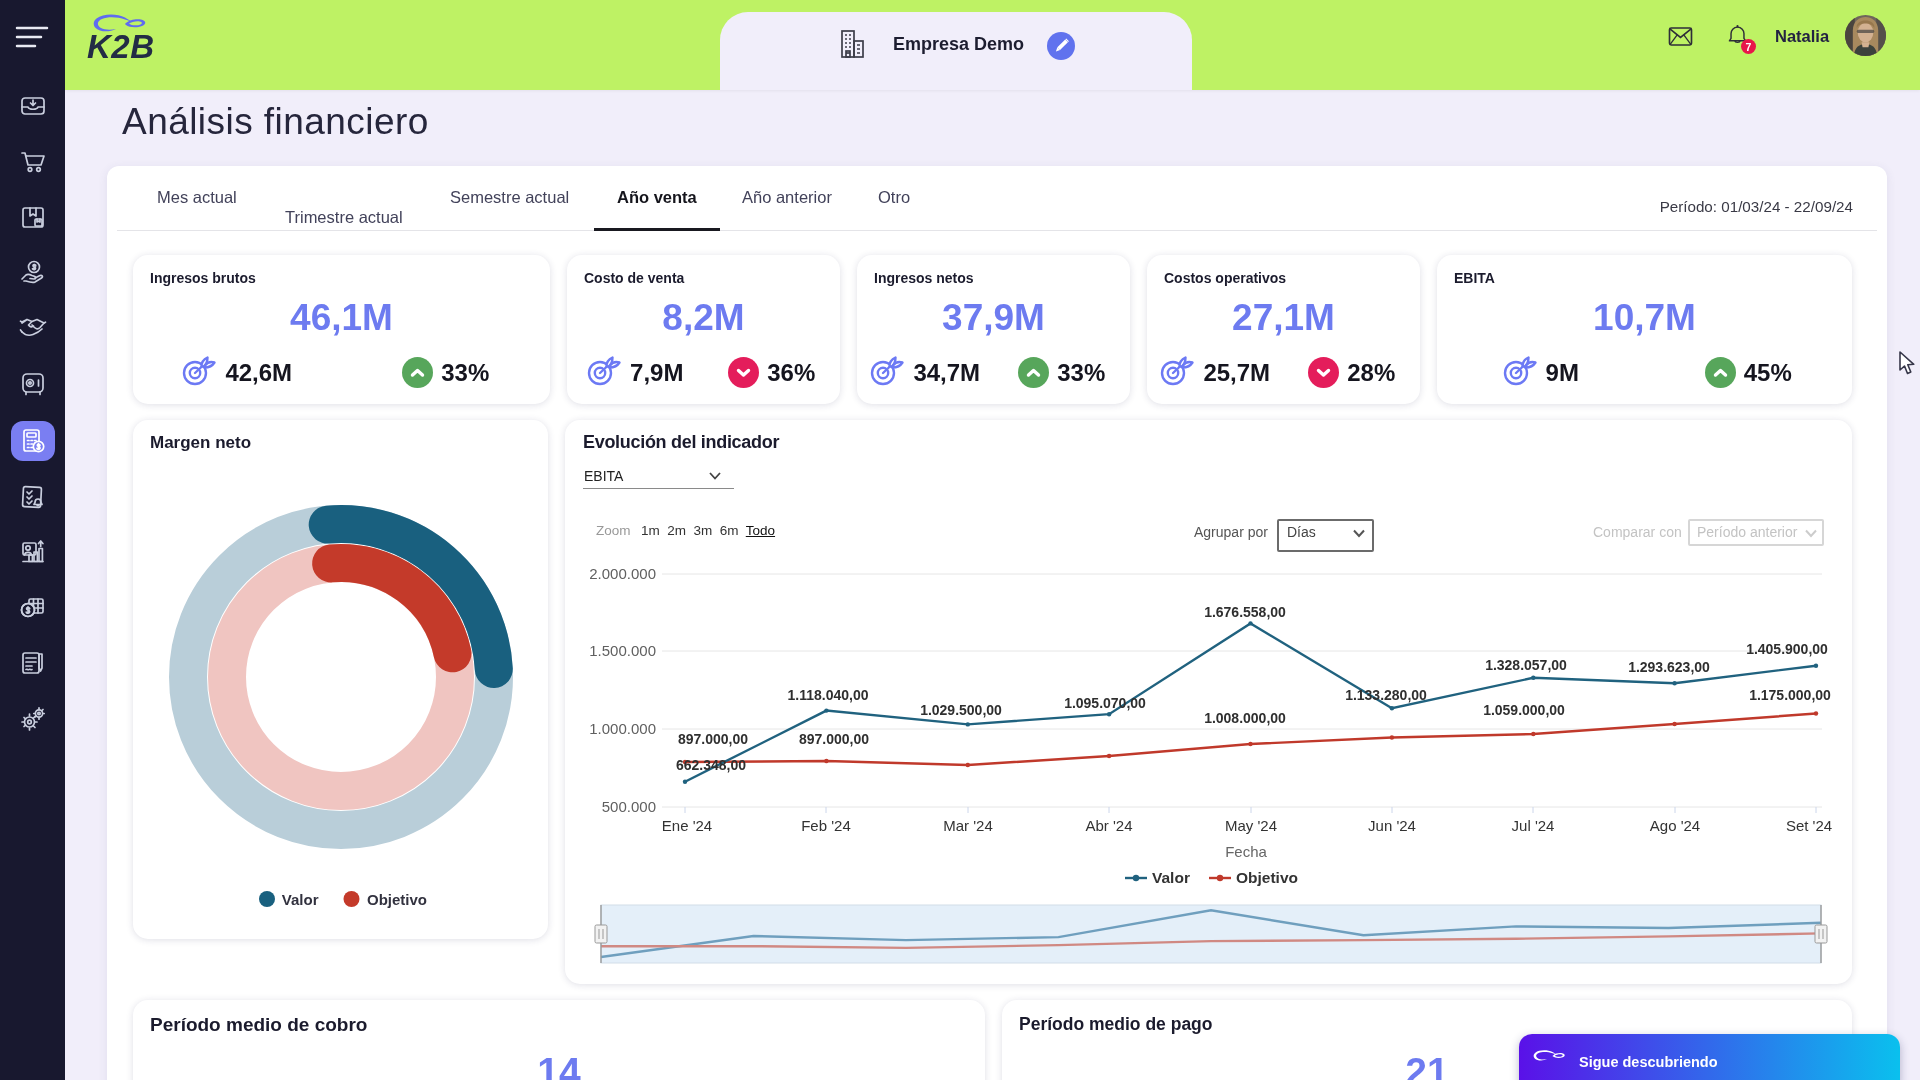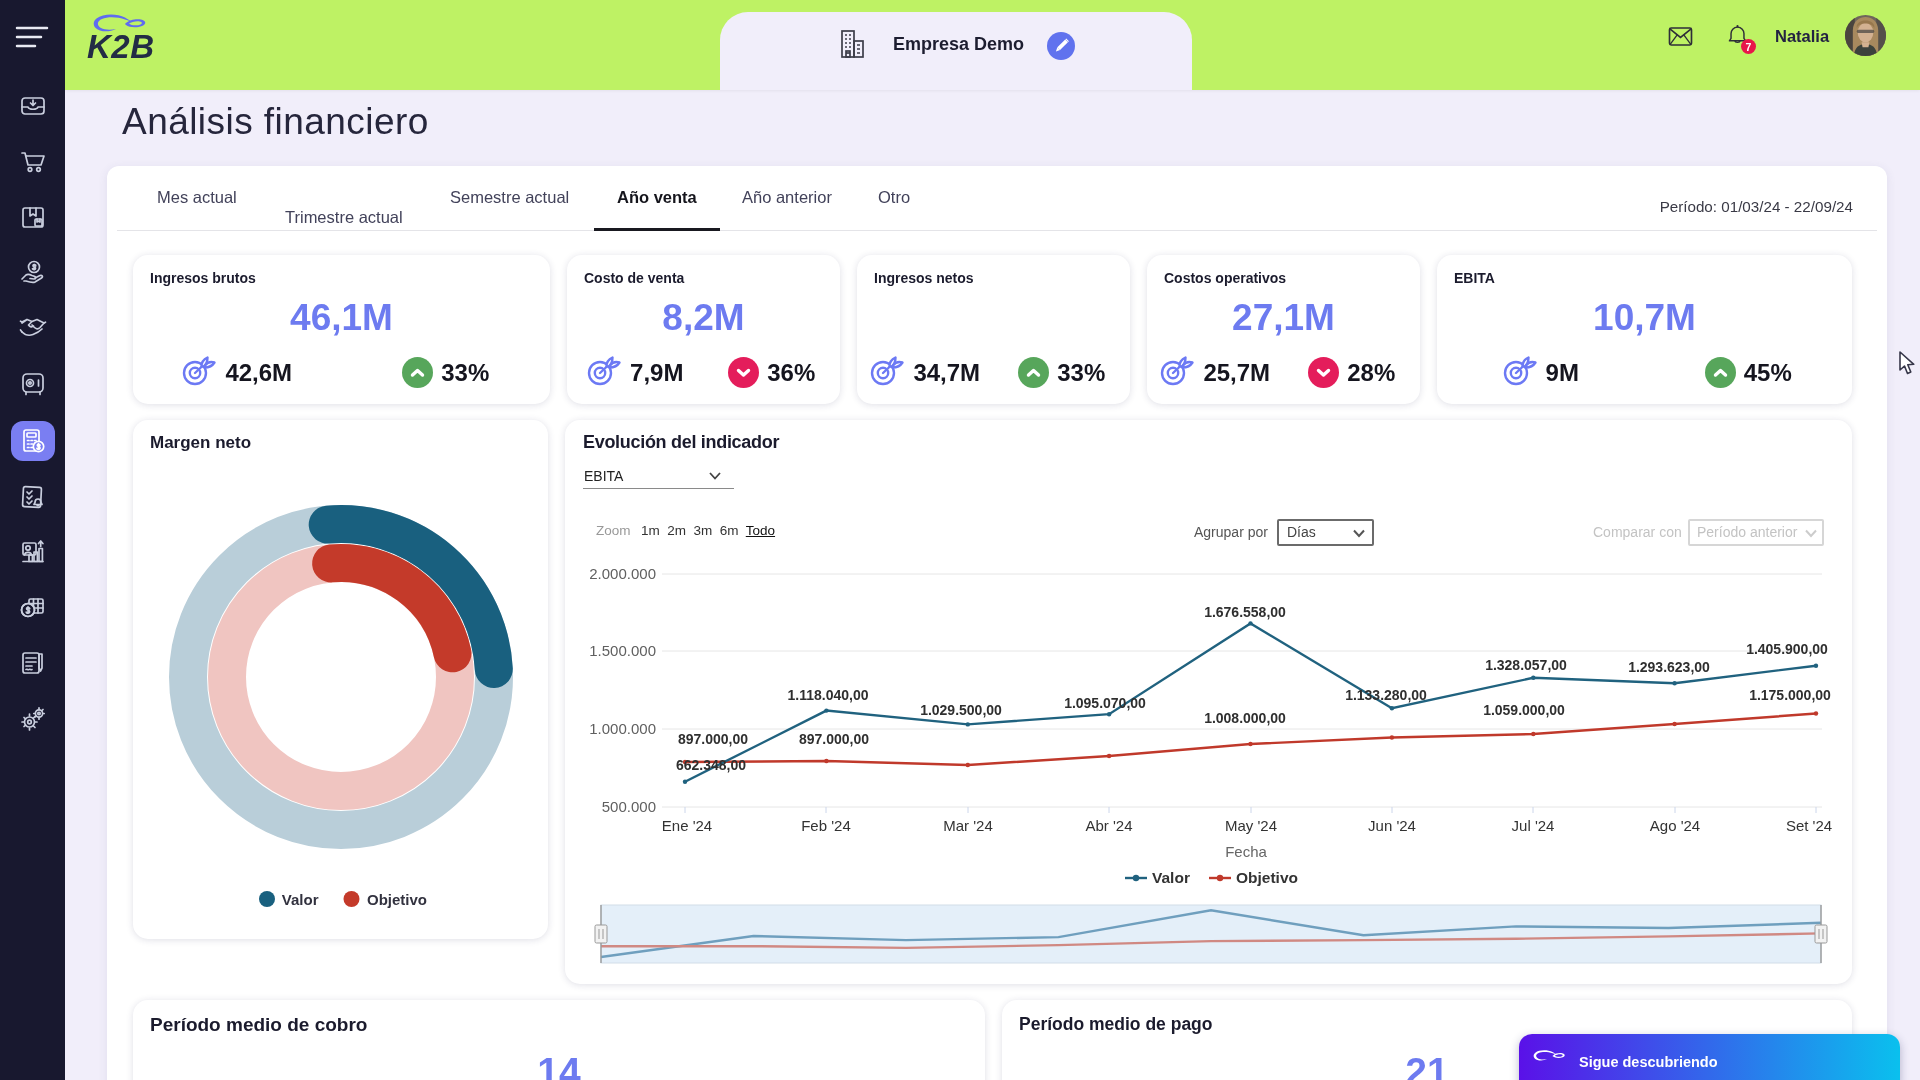--- a/index.html
+++ b/index.html
@@ -241,20 +241,21 @@
           <svg width="21" height="18" viewBox="0 0 21 18">
             <path d="M5.5,6.5 L10.5,11 L15.5,6.5" fill="none" stroke="#fff" stroke-width="3.4" stroke-linecap="round" stroke-linejoin="round"></path>
           </svg>
         </div>
         <span class="kpi-num">36%</span>
       </div>
     </div>
   </div>
 <div class="card" style="left:857px;top:255px;width:273px;height:149px;z-index:2;">
     <div class="kpi-title">Ingresos netos</div>
+    <div class="kpi-val">37,9M</div>
     <div class="kpi-bottom">
       <div class="kpi-half">
         <svg width="35" height="35" viewBox="0 0 35 35" fill="none" stroke="#6c79f4" stroke-width="2.4" stroke-linecap="round" stroke-linejoin="round">
   <circle cx="13" cy="18" r="11"></circle>
           <circle cx="13" cy="18" r="5.2"></circle>
   <path d="M13,18 L22,9.5"></path>
   <path d="M19.5,11.5 C19.5,7.5 21,4.5 25.5,2.5 C25.5,6 25,9.5 21.5,11.5 Z" fill="#fff"></path>
   <path d="M22.5,12.5 C26.5,12.5 30,11.5 32.5,7.5 C28.5,6.5 25,7.5 23,10.5 Z" fill="#fff"></path>
 </svg>
         <span class="kpi-num">34,7M</span>
@@ -336,21 +337,21 @@
   <div style="position:absolute;left:18px;top:12px;font-size:18px;font-weight:bold;color:#1b1b2d;letter-spacing:-0.3px;">Evolución del indicador</div>
   <div style="position:absolute;left:19px;top:48px;font-size:14px;color:#222;">EBITA</div>
   <svg style="position:absolute;left:143px;top:51px" width="14" height="10" viewBox="0 0 14 10">
       <path d="M2,2 L7,7.5 L12,2" fill="none" stroke="#444" stroke-width="1.8"></path>
     </svg>
   <div style="position:absolute;left:18px;top:68px;width:151px;height:1px;background:#8a8a8a;"></div>
 
   <div style="position:absolute;left:31px;top:103px;font-size:13.5px;color:#999;">Zoom</div>
   <div style="position:absolute;left:76px;top:103px;font-size:13.5px;color:#333;">1m&nbsp; 2m&nbsp; 3m&nbsp; 6m&nbsp; <span style="text-decoration:underline;color:#111;">Todo</span></div>
   <div style="position:absolute;left:629px;top:104px;font-size:14px;color:#555;">Agrupar por</div>
-  <div style="position:absolute;left:712px;top:99px;width:97px;height:27px;border:2px solid #6b6b6b;border-radius:2px;font-size:14px;color:#444;line-height:23px;padding-left:8px;">Días
+  <div style="position:absolute;left:712px;top:99px;width:97px;height:33px;border:2px solid #6b6b6b;border-radius:2px;font-size:14px;color:#444;line-height:23px;padding-left:8px;">Días
     <svg style="position:absolute;right:7px;top:8px" width="12" height="9" viewBox="0 0 12 9">
         <path d="M1,1.5 L6,7 L11,1.5" fill="none" stroke="#555" stroke-width="2"></path>
       </svg>
   </div>
   <div style="position:absolute;left:1028px;top:104px;font-size:14px;color:#c3c3c3;">Comparar con</div>
   <div style="position:absolute;left:1123px;top:99px;width:136px;height:27px;border:2px solid #d6d6d6;border-radius:2px;font-size:14px;color:#c3c3c3;line-height:23px;padding-left:7px;">Período anterior
     <svg style="position:absolute;right:5px;top:8px" width="12" height="9" viewBox="0 0 12 9">
         <path d="M1,1.5 L6,7 L11,1.5" fill="none" stroke="#ccc" stroke-width="2"></path>
       </svg>
   </div>

